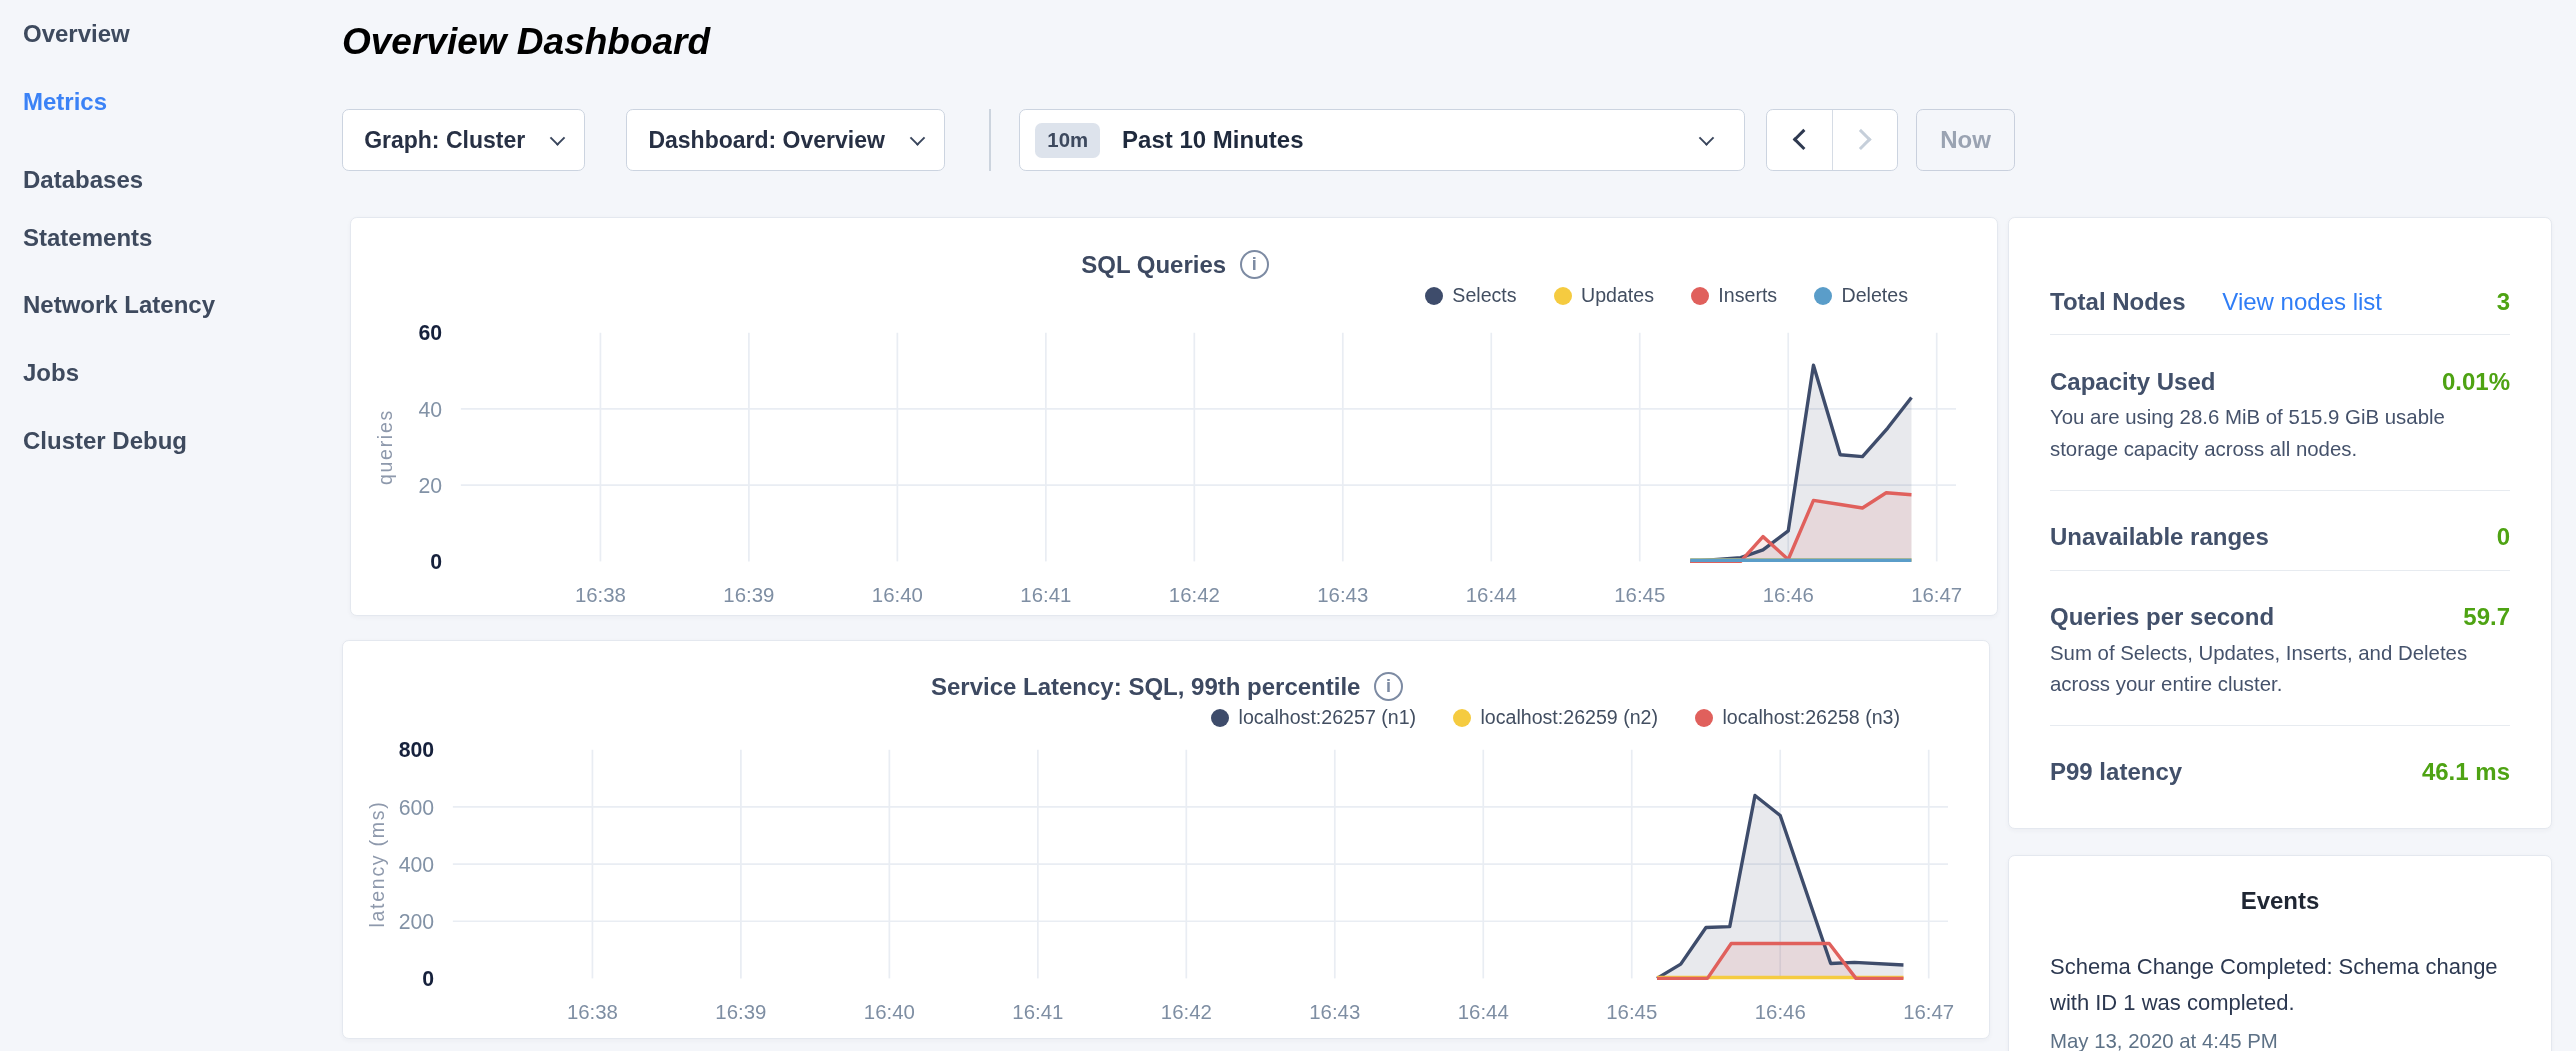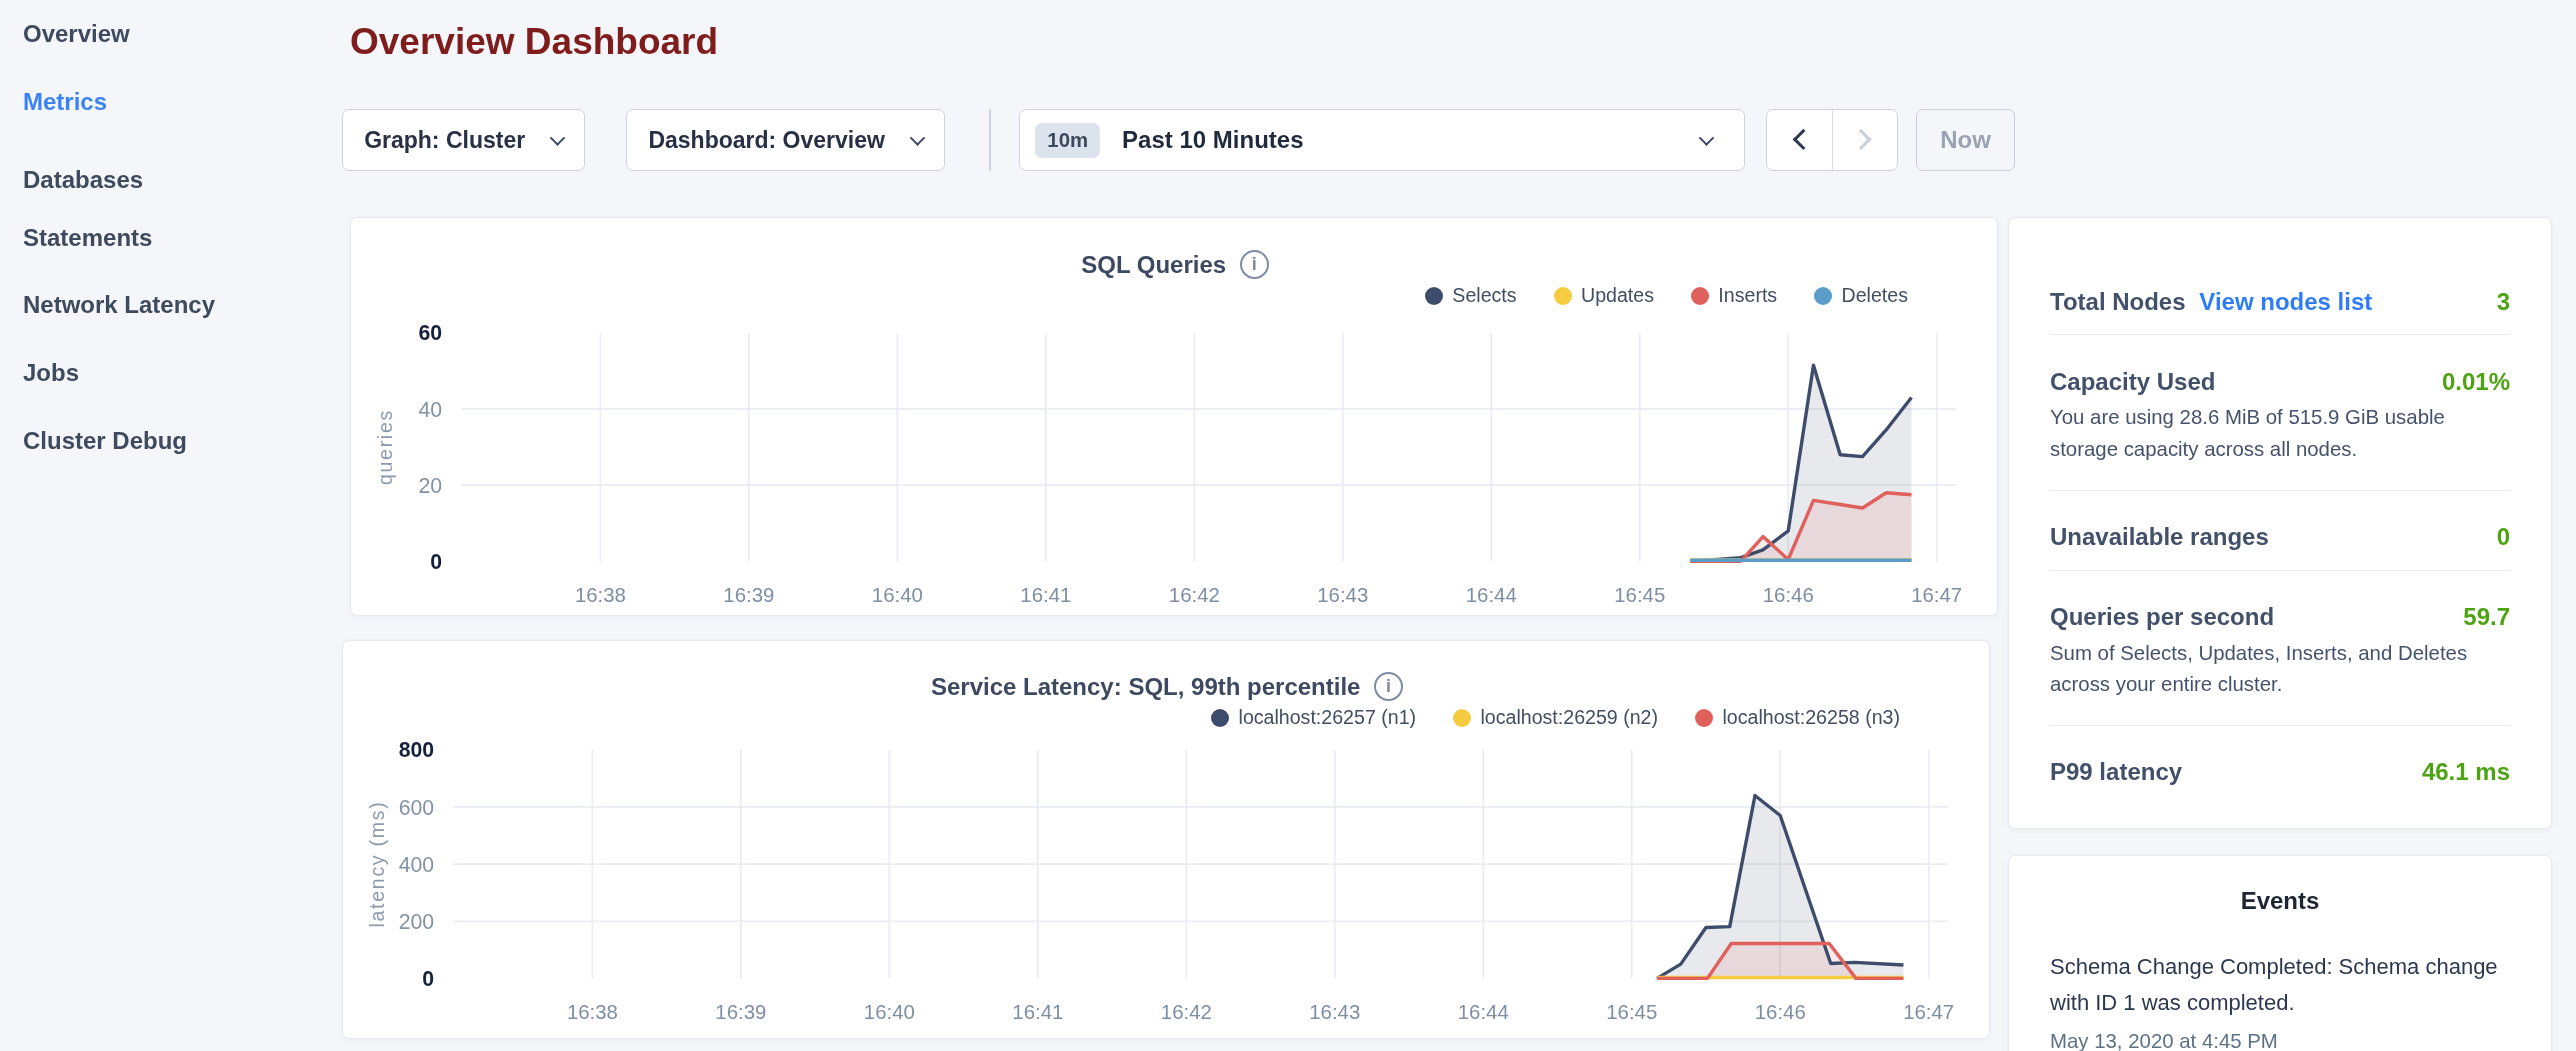--- a/index.html
+++ b/index.html
@@ -6,21 +6,21 @@
   html,body { width:2576px; height:1051px; overflow:hidden; }
   body { font-family:"Liberation Sans", sans-serif; background:#f4f6fa; color:#2c3850; position:relative; }
 
   
   .sidebar { position:absolute; left:0; top:0; width:340px; height:1051px; }
   .side-item { position:absolute; left:23px; height:34px; line-height:34px;
                font-size:24px; font-weight:600; color:#3e4a5e; cursor:pointer; white-space:nowrap; }
   .side-item.active { color:#3b82f6; }
 
   
-  .page-title { position:absolute; left:350px; top:21px; font-size:37px; font-weight:600; color:#7f1d1d; }
+  .page-title { position:absolute; left:342px; top:21px; font-size:37px; font-weight:600; color:#000000;font-style:italic; }
   .btn { position:absolute; top:109px; height:62px; background:#fff; border:1.7px solid #ccd4e0;
          border-radius:6.8px; display:flex; align-items:center; justify-content:center;
          font-size:23px; font-weight:600; color:#273044; cursor:pointer;gap:8px; }
   .chev { display:inline-block; width:11px; height:11px; border-right:2.6px solid #39455c;
           border-bottom:2.6px solid #39455c; transform:rotate(45deg) translate(-1.7px,-1.7px); margin-left:18.7px; }
   .toolbar-divider { position:absolute; left:989px; top:109px; width:1.7px; height:62px; background:#ccd4de; }
 
   .time-selector { position:absolute; left:1019px; top:109px; width:726px; height:62px; background:#fff;
                    border:1.7px solid #ccd4e0; border-radius:6.8px; display:flex; align-items:center;
                    padding:0 32px 0 15.3px; cursor:pointer; }
@@ -54,21 +54,21 @@
   .legend { position:absolute; display:flex; gap:37px; align-items:center; }
   .legend-item { display:flex; align-items:center; font-size:19.6px; color:#424e61; }
   .legend-dot { width:18px; height:18px; border-radius:50%; margin-right:9.4px; }
   svg.chart { position:absolute; left:15.3px; }
 
   
   .summary-card { left:2008px; top:217px; width:544px; height:612px; padding:29px 41px 0 41px; }
   .panel-heading { text-align:center; font-size:24px; font-weight:700; color:#1f2633; }
   .sum-row { display:flex; align-items:baseline; justify-content:space-between; padding:22px 0 6.8px 0; }
   .sum-label { font-size:24px; font-weight:700; color:#42506a; }
-  .sum-link { font-size:24px; font-weight:700; color:#2f7df6; margin-left:10px; cursor:pointer; }
+  .sum-link { font-size:24px; font-weight:400; color:#2f7df6; margin-left:33px; cursor:pointer; }
   .sum-value { font-size:24px; font-weight:700; color:#4ea313; }
   .sum-sub { font-size:20.4px; color:#45526b; line-height:1.55; padding-bottom:12px; }
   .sum-sep { border-bottom:1.7px solid #e7ebf0; margin:12px 0 0 0; }
   .sum-section { padding-bottom:10.2px; }
   .summary-card .first { margin-top:18.7px; }
 
   .events-card { left:2008px; top:855px; width:544px; height:247px; padding:31px 41px 0 41px; }
   .event-text { margin-top:34px; font-size:22px; color:#2c3850; line-height:1.65; }
   .event-time { margin-top:8.5px; font-size:20.4px; color:#5d7186; }
 </style>

